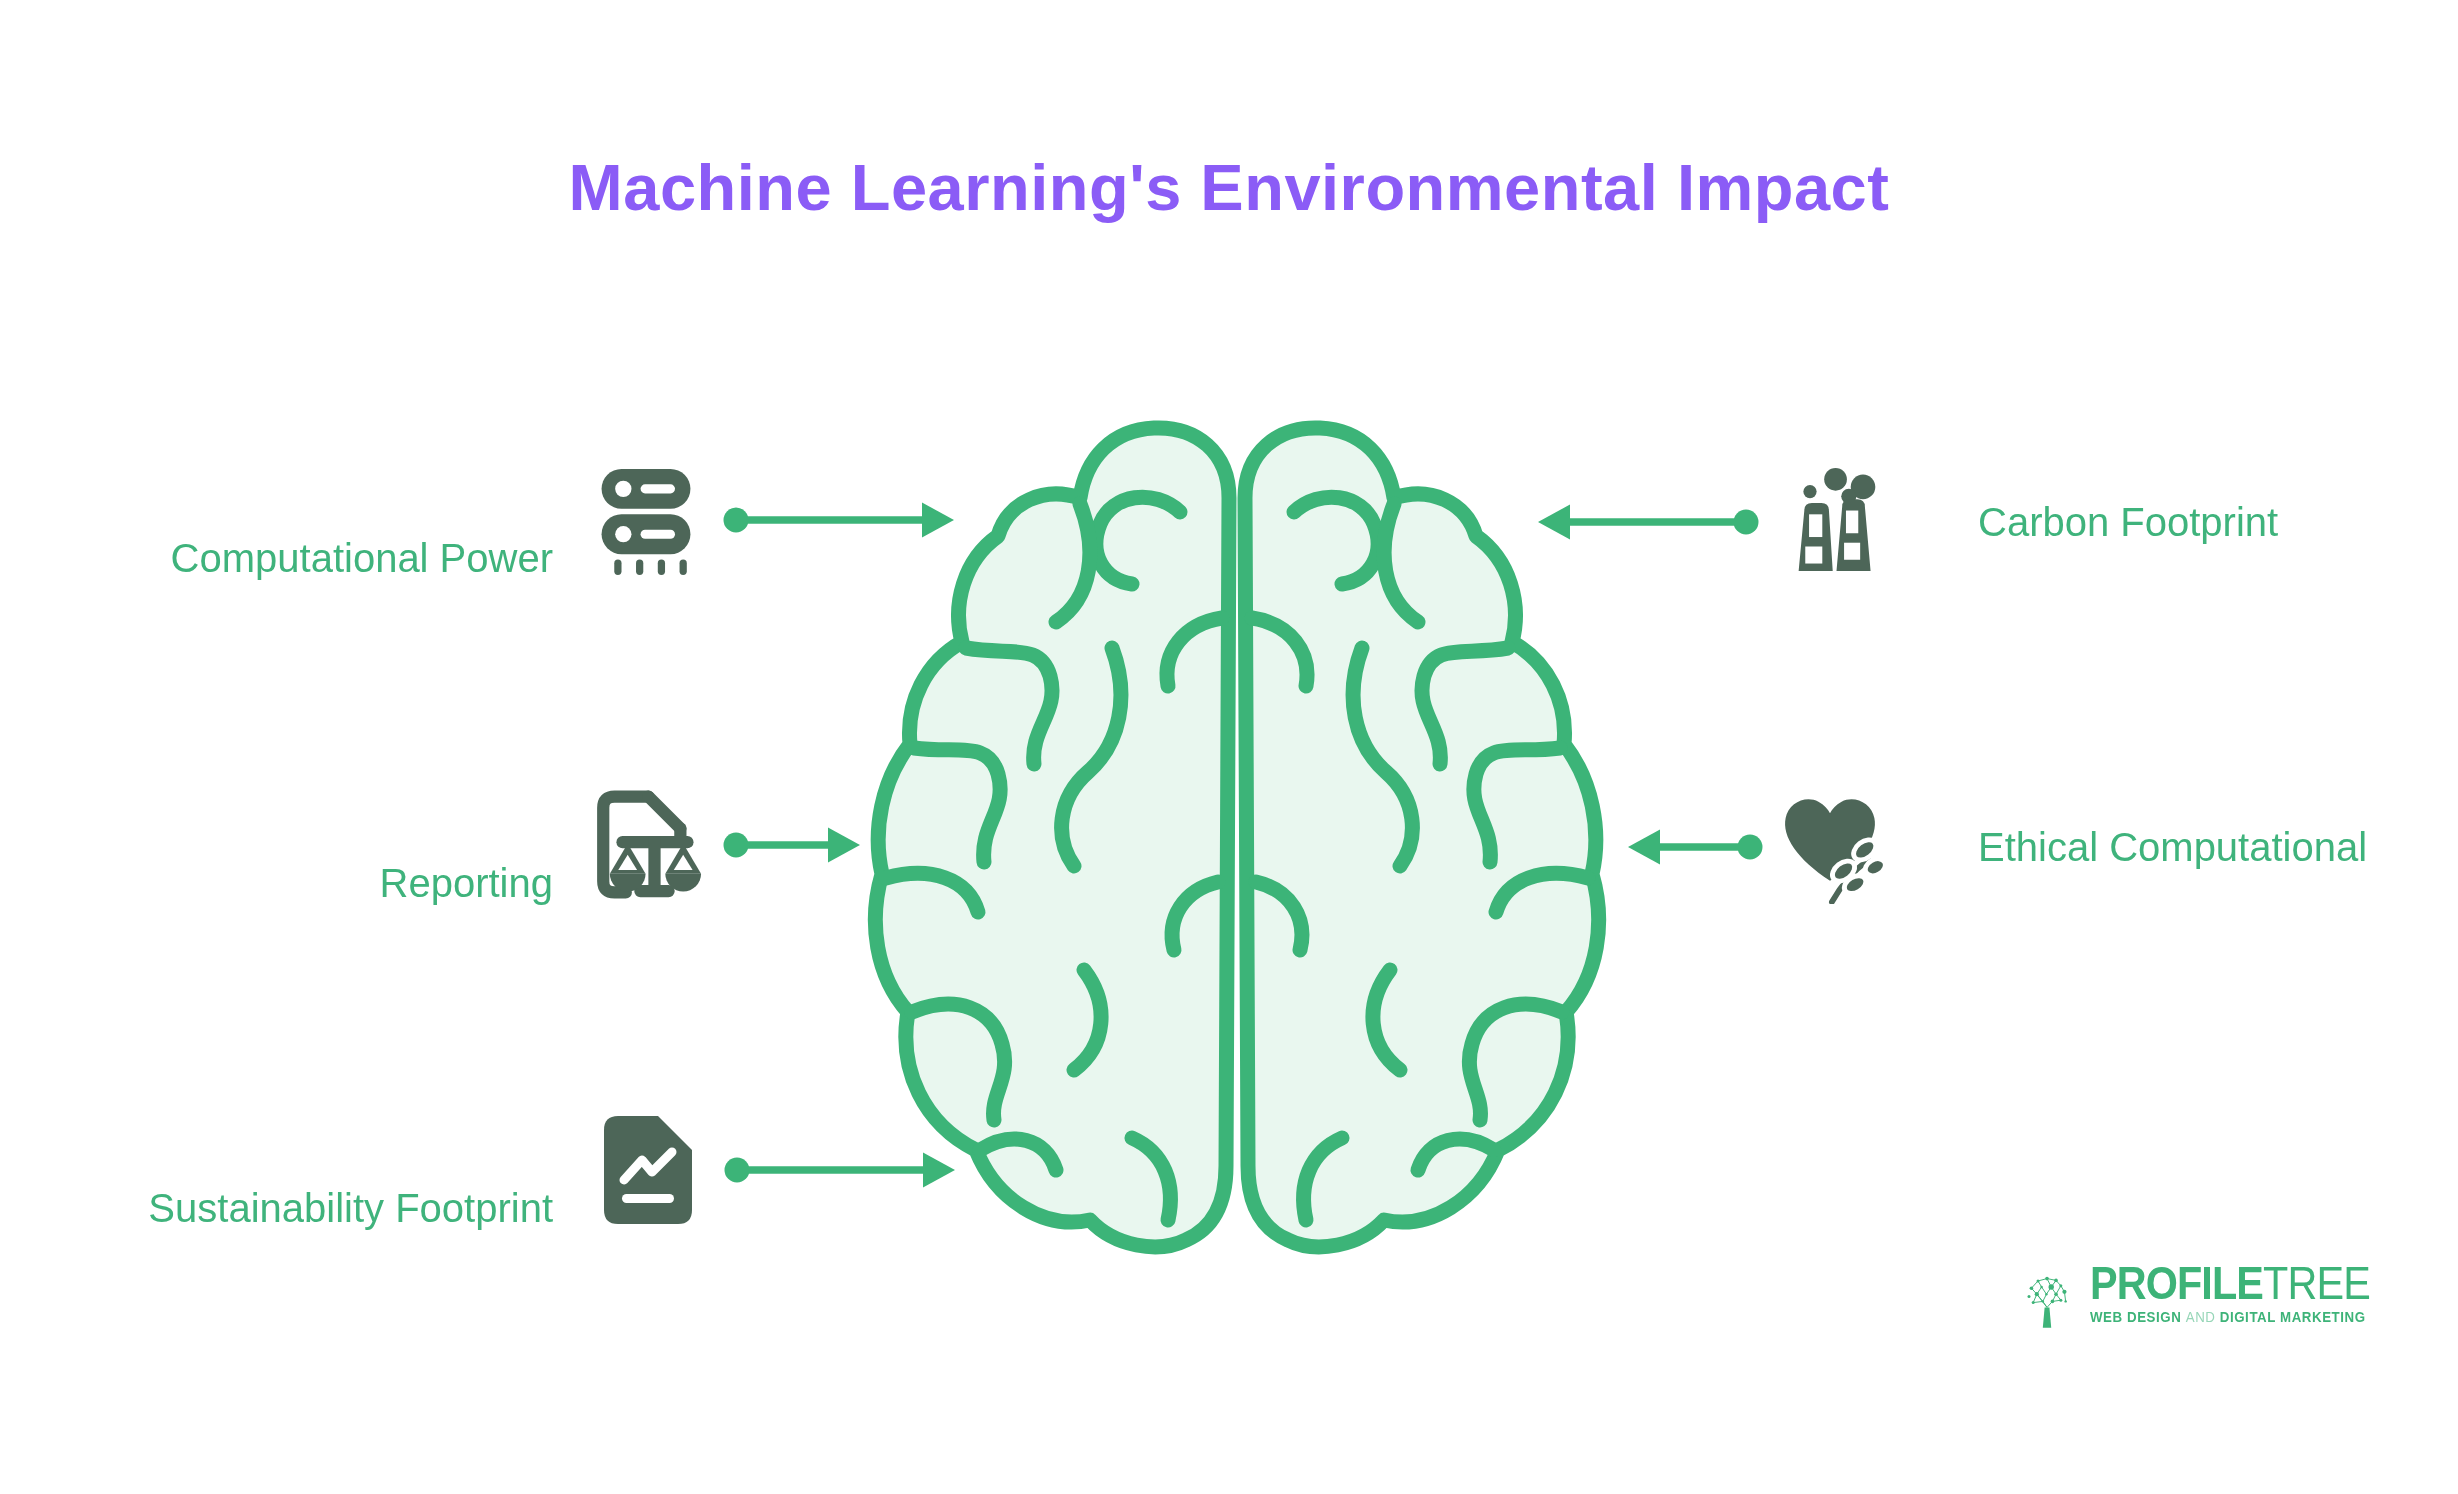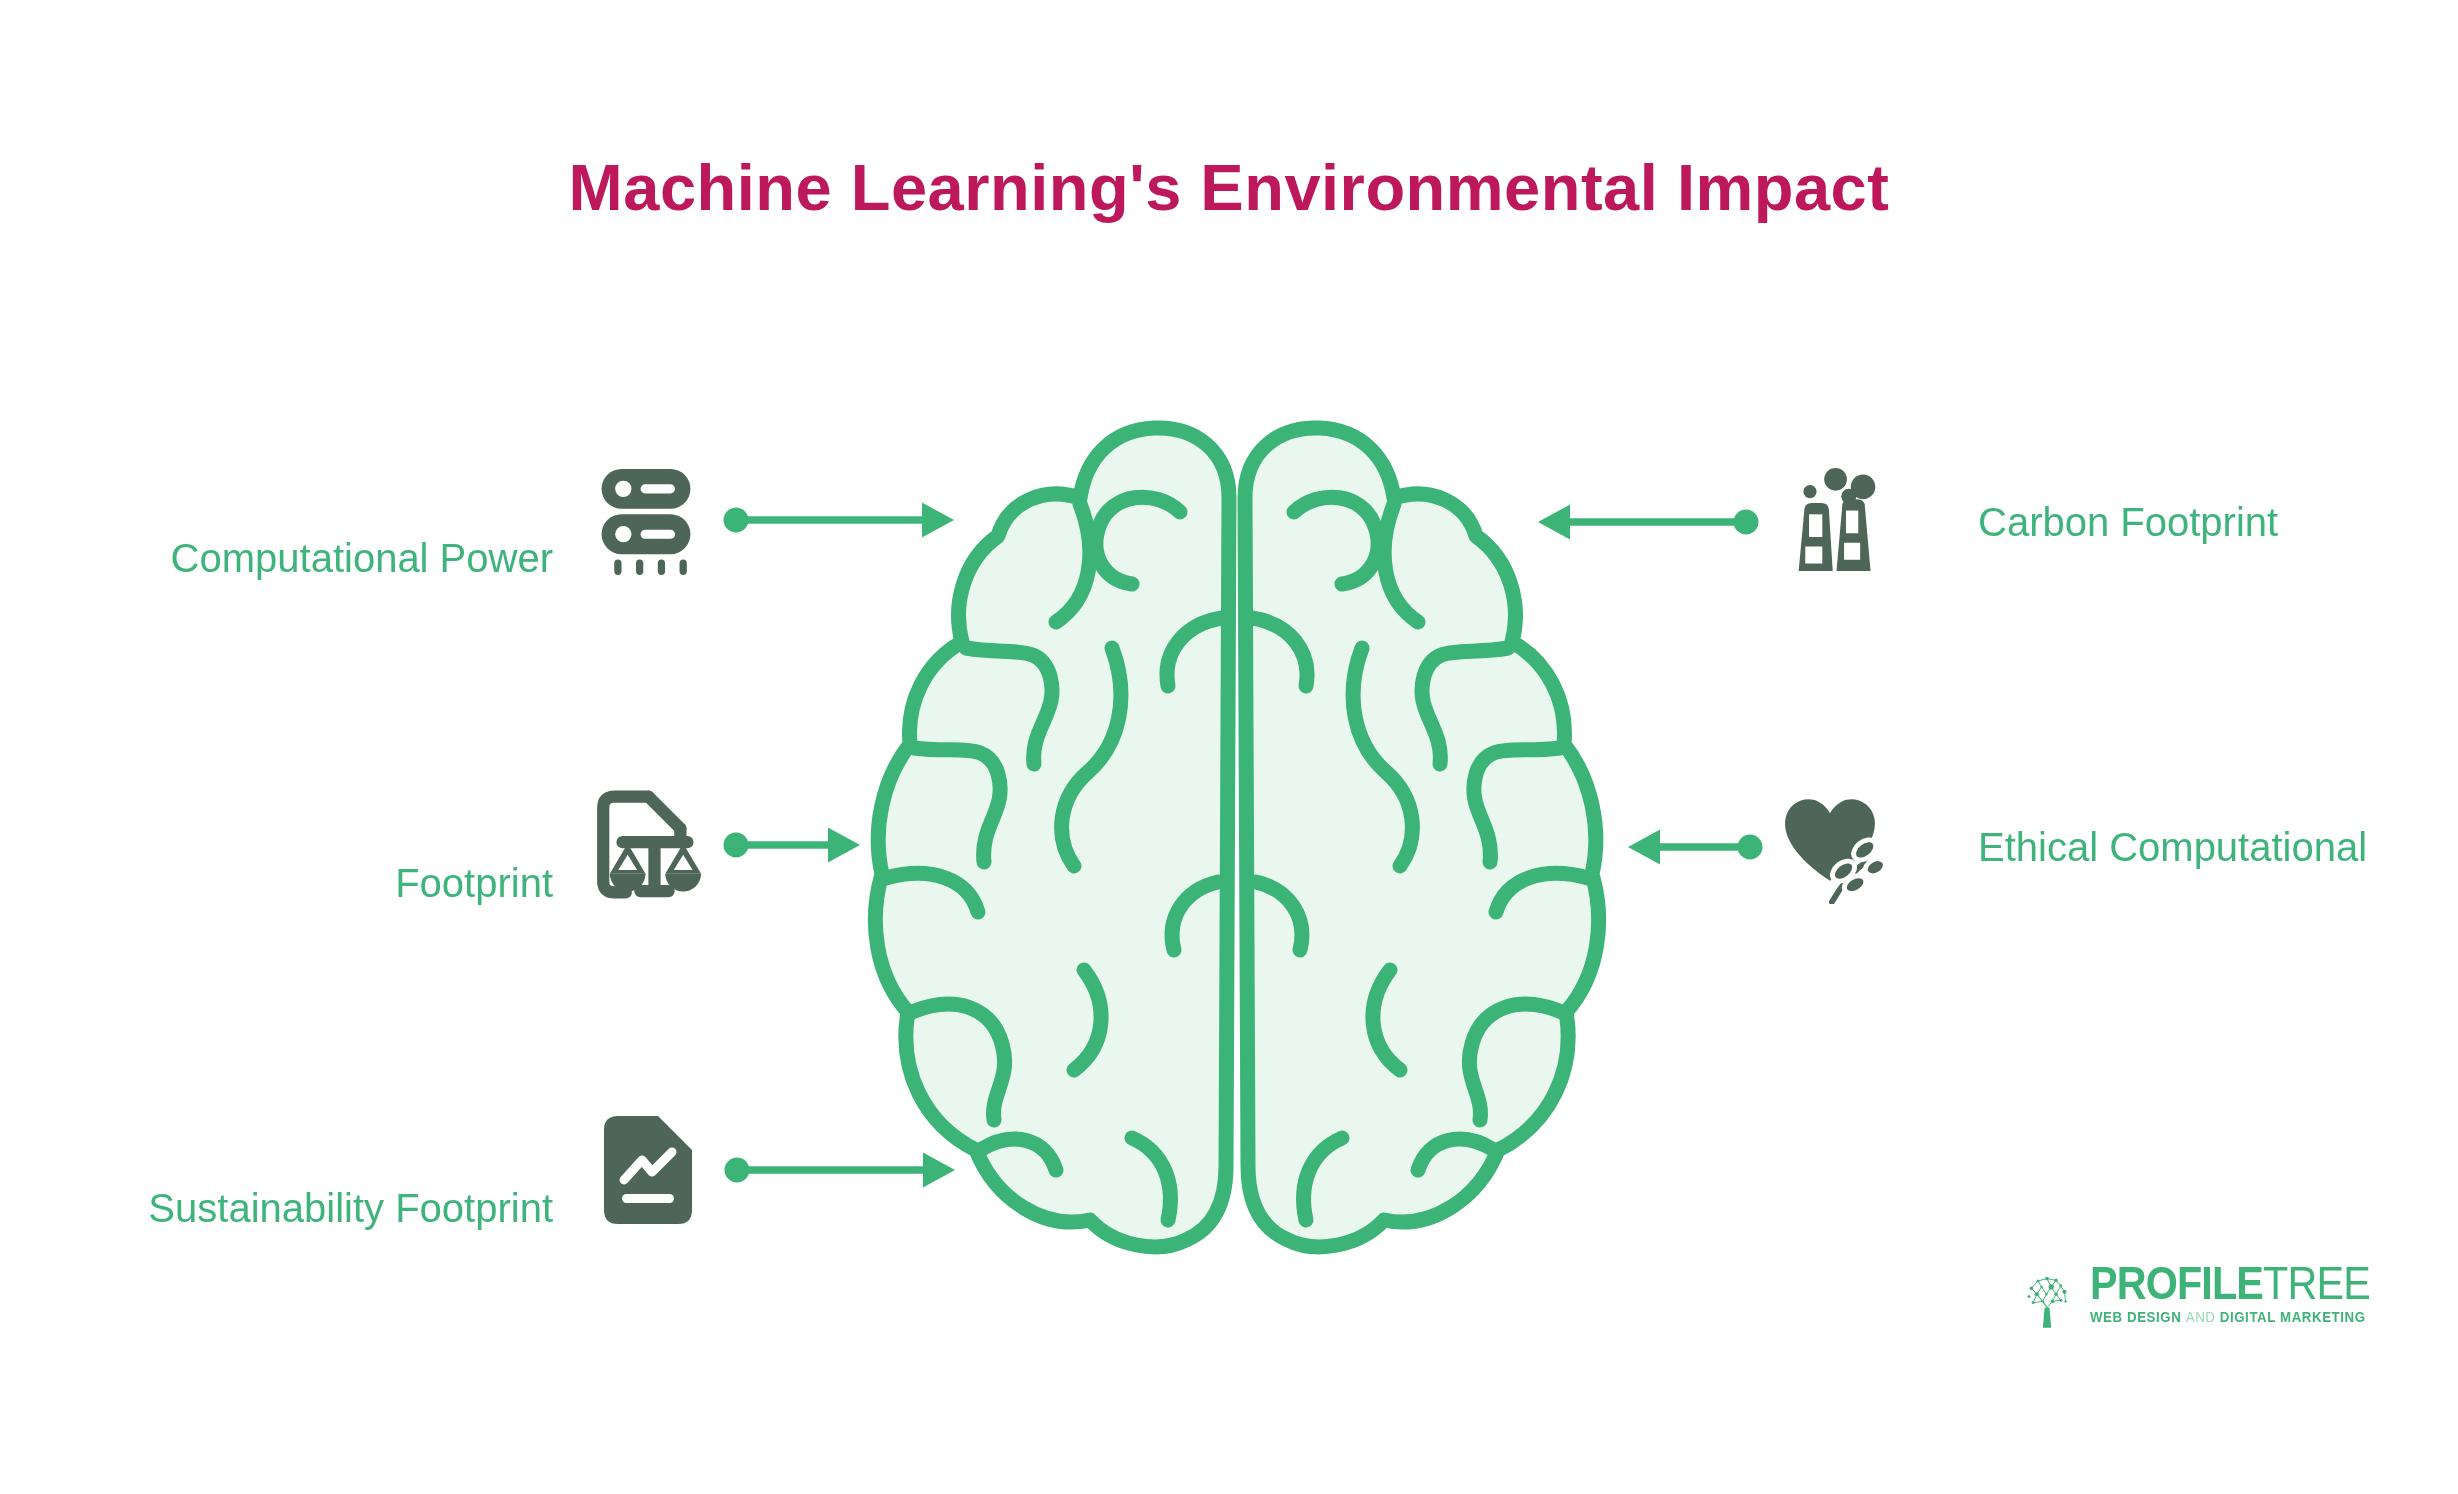--- a/index.html
+++ b/index.html
@@ -3,21 +3,21 @@
 <meta charset="utf-8">
 <style>
   html,body{margin:0;padding:0;}
   body{
     width:2458px;height:1494px;position:relative;background:#ffffff;
     font-family:"Liberation Sans",sans-serif;overflow:hidden;
   }
   .abs{position:absolute;}
   #title{
     left:0;top:150px;width:100%;text-align:center;
-    font-size:65px;font-weight:700;letter-spacing:.5px;color:#be185d;
+    font-size:65px;font-weight:700;letter-spacing:.5px;color:#8b5cf6;
   }
   .side-label{
     font-size:40px;line-height:48px;color:#3fb37c;white-space:nowrap;
   }
   .left-label{right:1905px;text-align:right;margin-top:38px;}
   .right-label{left:1933px;text-align:right;margin-left:45px;}
   #logo{left:2026px;top:1258px;display:flex;align-items:flex-start;gap:22px;}
   #logo .wordmark{
     font-size:47px;line-height:50px;font-weight:700;color:#3db378;
     letter-spacing:-1px;white-space:nowrap;display:inline-block;
@@ -71,21 +71,21 @@
     <rect x="39" y="101" width="8" height="17" rx="4"></rect>
     <rect x="63" y="101" width="8" height="17" rx="4"></rect>
     <rect x="87" y="101" width="8" height="17" rx="4"></rect>
   </svg>
   <svg class="abs" style="left:716px;top:500px;" width="242" height="40" viewBox="0 0 242 40">
     <circle cx="20" cy="20" r="12.5" fill="#3cb478"></circle>
     <line x1="30" y1="20" x2="208" y2="20" stroke="#3cb478" stroke-width="7.5"></line>
     <polygon points="206,2.5 238,20 206,37.5" fill="#3cb478"></polygon>
   </svg>
 
-  <div class="abs side-label left-label" style="top:821px;">Footprint</div>
+  <div class="abs side-label left-label" style="top:821px;">Reporting</div>
   <svg class="abs" style="left:590px;top:789px;" width="113" height="111" viewBox="0 0 120 118" fill="#4d6658">
     <path d="M62 8 H26 Q14 8 14 20 V98 Q14 110 26 110 H38" fill="none" stroke="#4d6658" stroke-width="13" stroke-linecap="round"></path>
     <line x1="62" y1="8" x2="96" y2="42" stroke="#4d6658" stroke-width="13" stroke-linecap="round"></line>
     <line x1="96" y1="42" x2="96" y2="50" stroke="#4d6658" stroke-width="13" stroke-linecap="round"></line>
     <rect x="28" y="50" width="82" height="13" rx="6.5"></rect>
     <rect x="62" y="50" width="13" height="54"></rect>
     <rect x="47" y="102" width="43" height="13" rx="6.5"></rect>
     <path d="M40 58 L59 90 L21 90 Z"></path>
     <path d="M21 90 A19 19 0 0 0 59 90 Z"></path>
     <path d="M40 70 L50 86 L30 86 Z" fill="#ffffff"></path>

